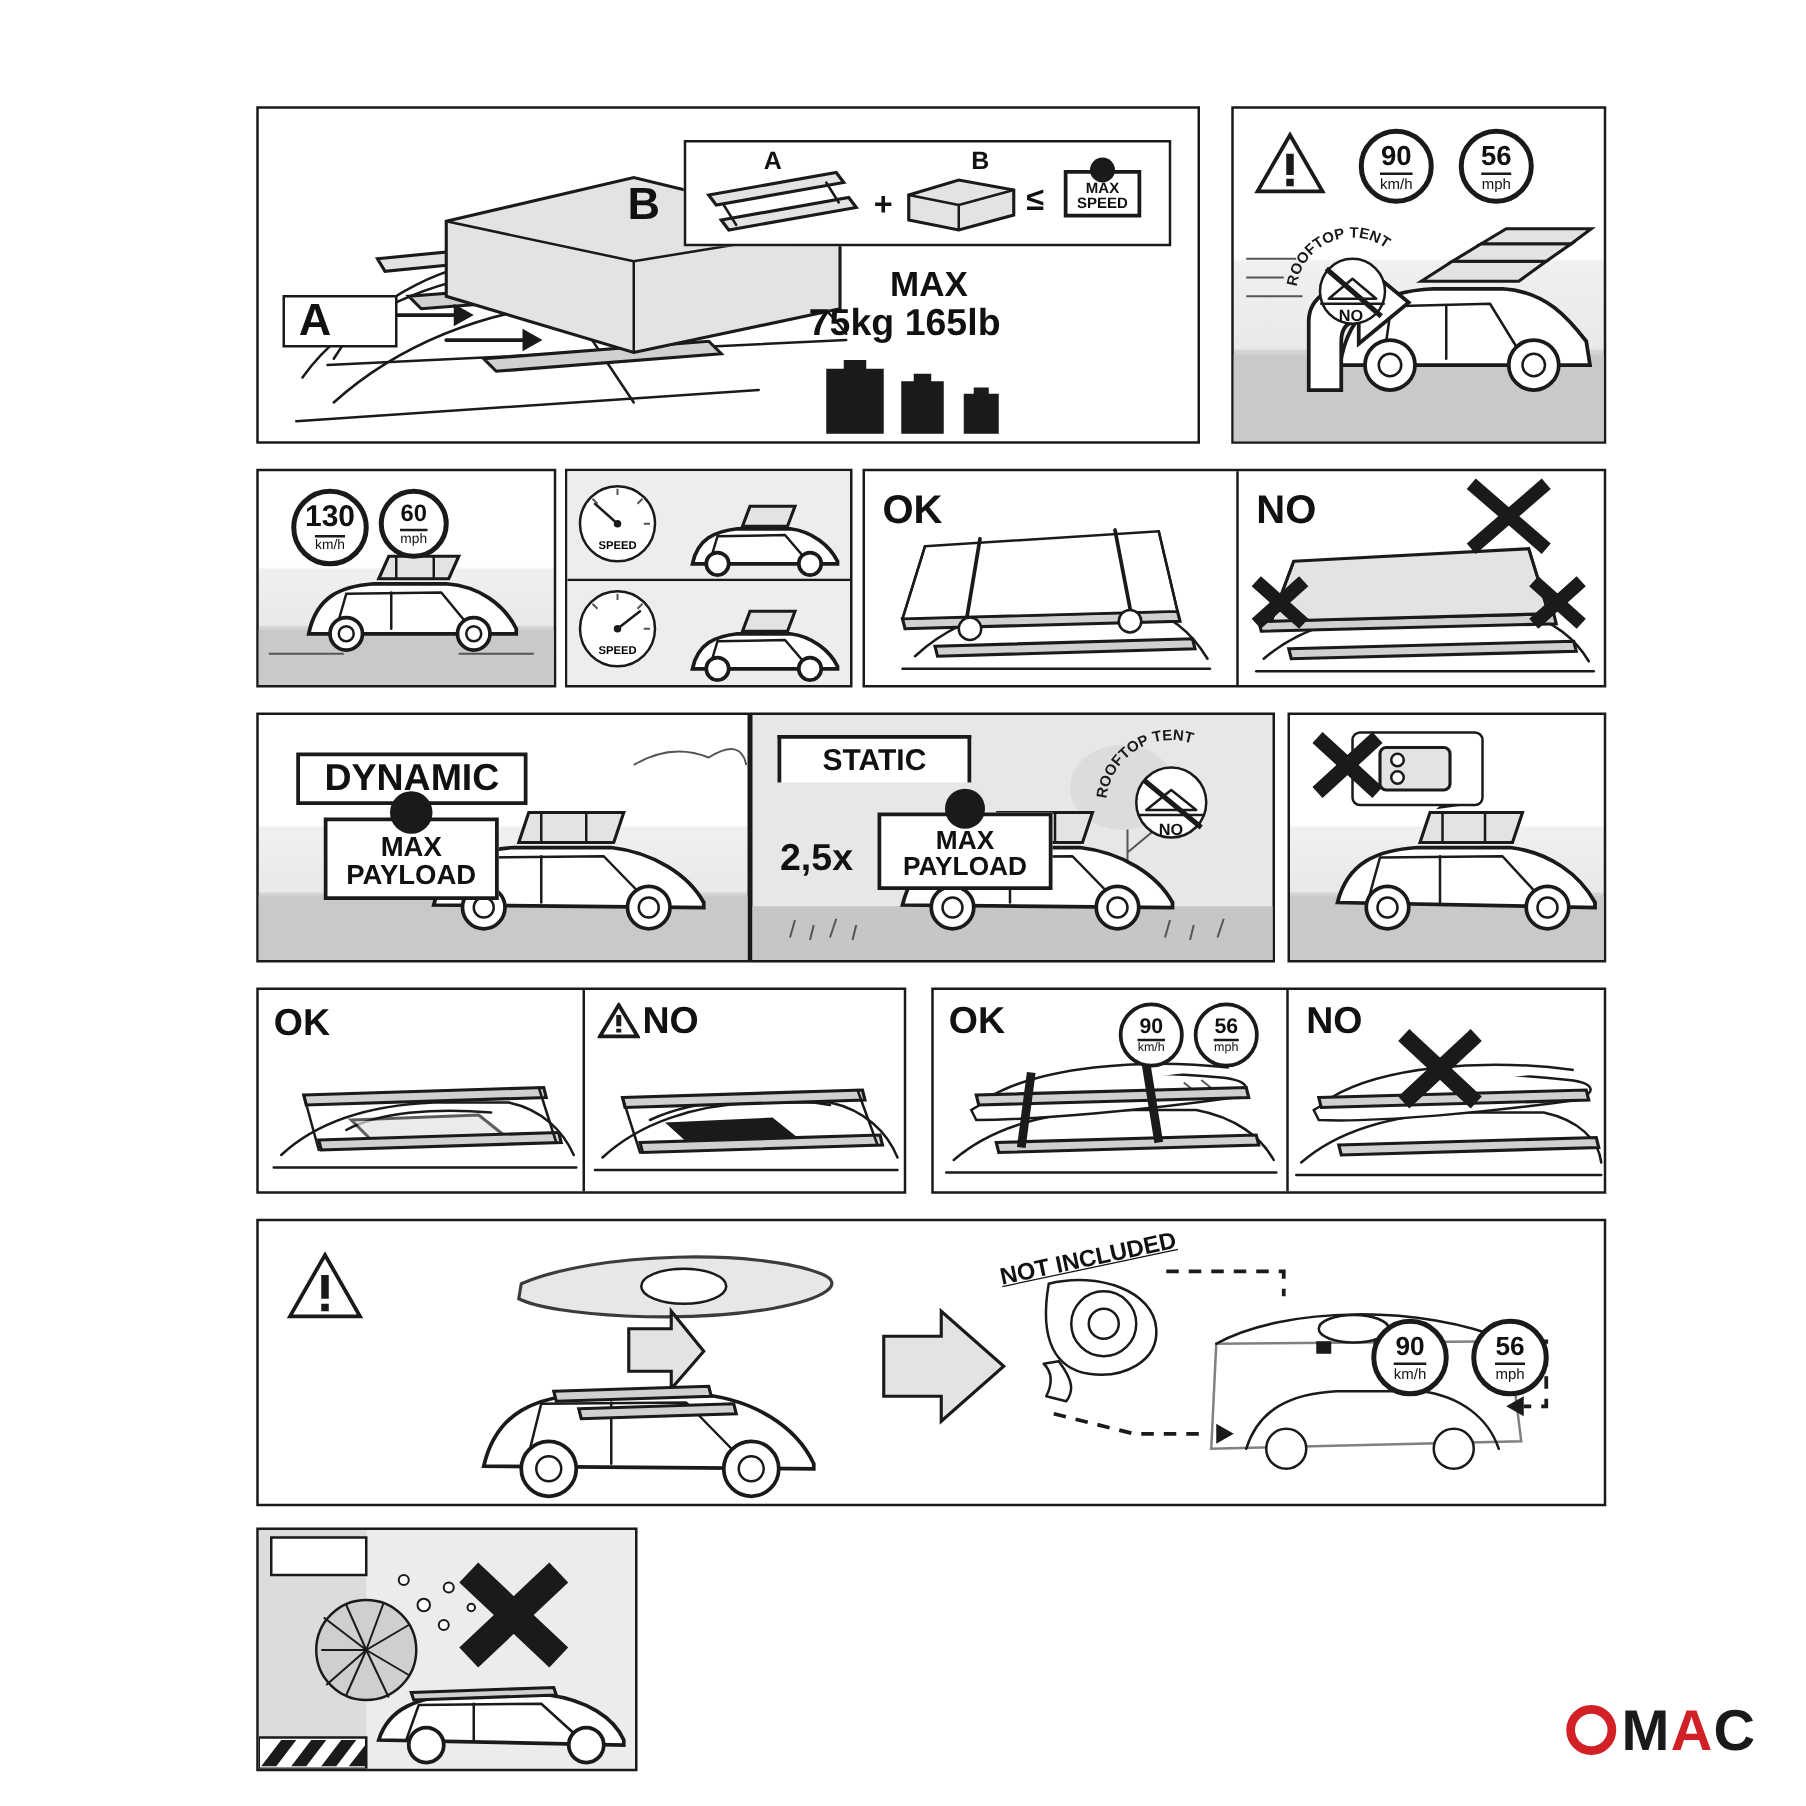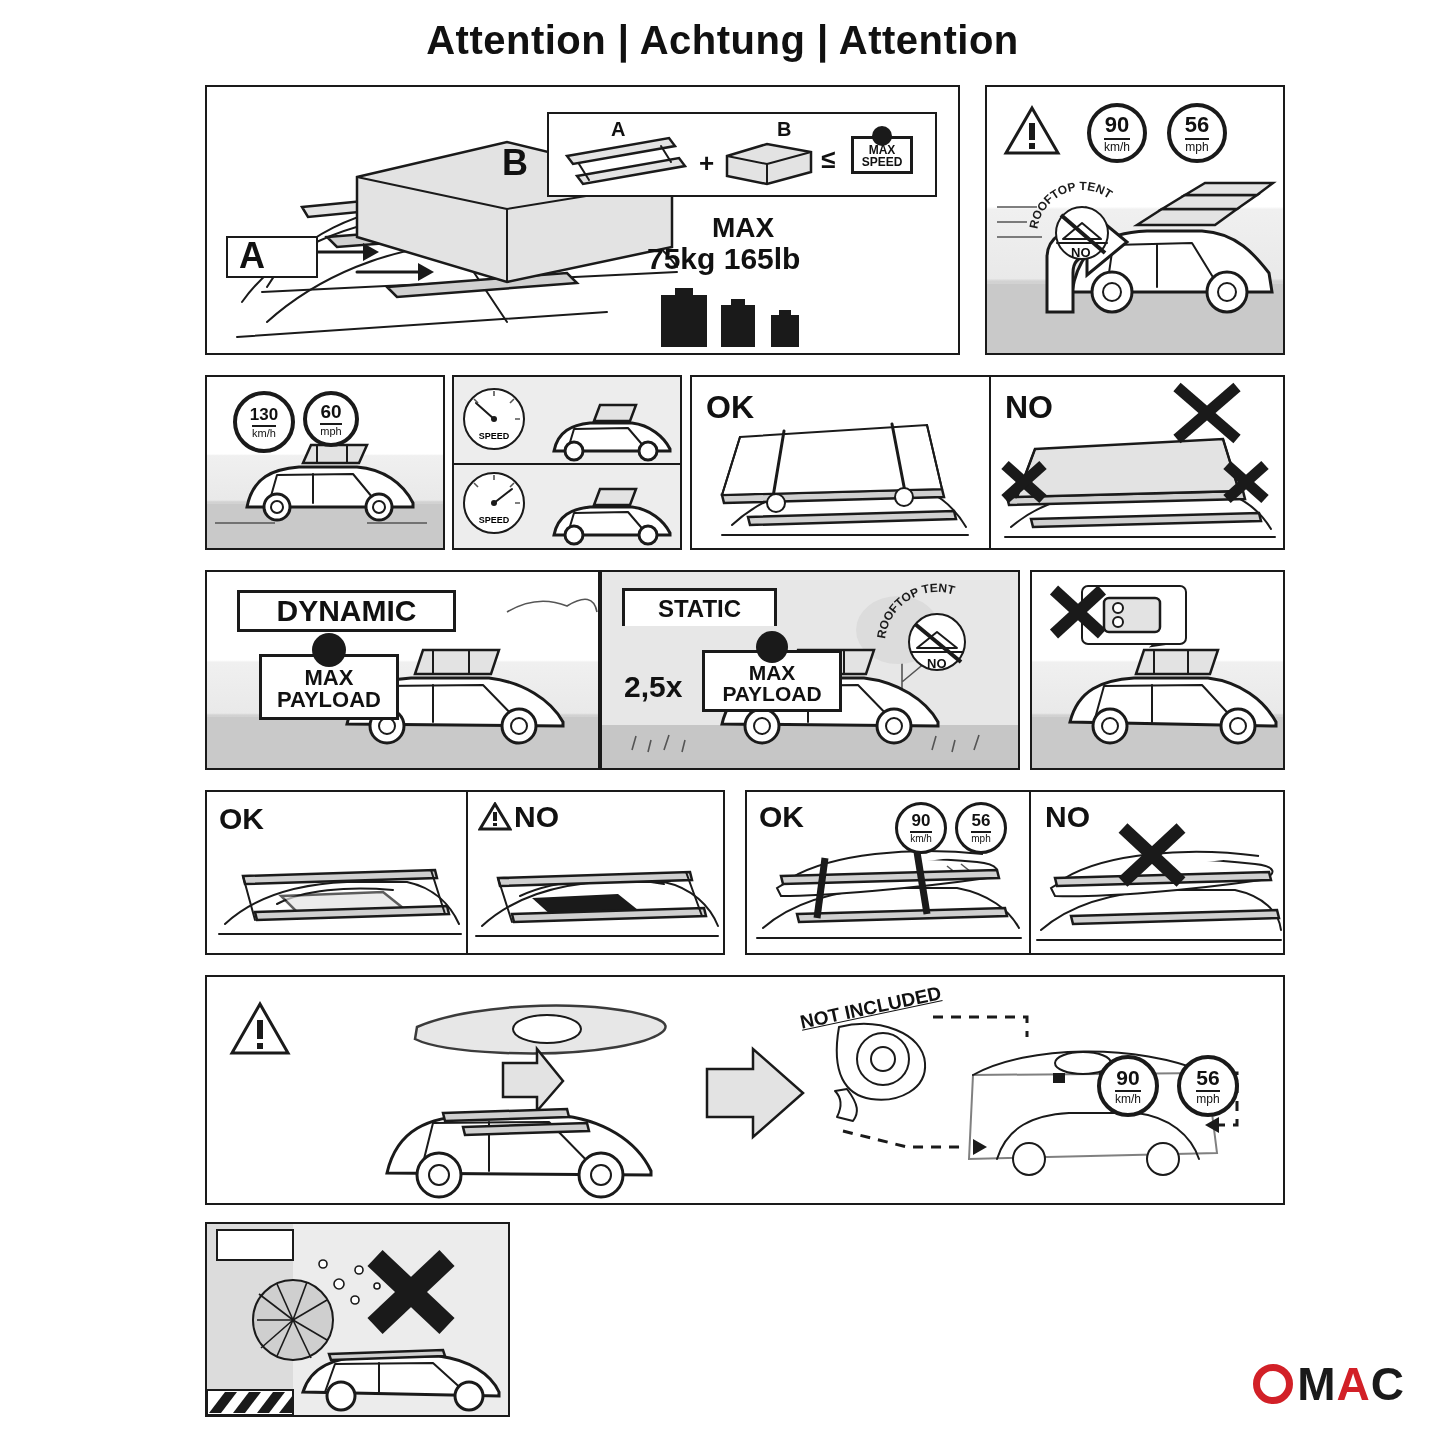--- a/index.html
+++ b/index.html
@@ -68,21 +68,20 @@
     position:relative;display:flex;align-items:flex-end;justify-content:center;
   }
   .triIcon{display:block;}
   .okno{position:absolute;font-weight:700;}
 </style>
 </head>
 <body>
 
 <div class="page">
 
-  <div class="title">Attention | Achtung | Attention</div>
 
   <div class="panel" style="left:205px;top:85px;width:755px;height:270px;">
     <svg width="751" height="266" viewBox="0 0 751 266">
 
       <path class="ln2" d="M60 200 C 90 150, 150 120, 230 115 L 330 113 C 400 115, 440 140, 470 180"></path>
       <path class="ln2" d="M35 215 C 70 165, 140 132, 225 128"></path>
       <path class="ln2" d="M55 205 L 470 185"></path>
       <path class="ln2" d="M60 235 C 110 190, 180 160, 260 155"></path>
       <path class="ln2" d="M30 250 L 400 225"></path>
       <path class="ln2" d="M250 160 L 300 235"></path>
@@ -202,21 +201,21 @@
       <path class="ln2" d="M106 97 L 106 126"></path>
       <circle class="fillw" cx="70" cy="130" r="13"></circle>
       <circle class="fillw2" cx="70" cy="130" r="6"></circle>
       <circle class="fillw" cx="172" cy="130" r="13"></circle>
       <circle class="fillw2" cx="172" cy="130" r="6"></circle>
       <path class="fillg" d="M96 86 L 104 68 L 160 68 L 152 86 Z"></path>
       <path class="ln2" d="M110 68 L 110 86 M140 68 L 140 86"></path>
       <path class="lnthin" d="M8 146 h60 M160 146 h60"></path>
     </svg>
     <div class="badge" style="position:absolute;left:26px;top:14px;width:62px;height:62px;">
-      <span class="num" style="font-size:17px;">130</span>
+      <span class="num" style="font-size:24px;">130</span>
       <span class="unit" style="font-size:11px;">km/h</span>
     </div>
     <div class="badge" style="position:absolute;left:96px;top:14px;width:56px;height:56px;">
       <span class="num" style="font-size:19px;">60</span>
       <span class="unit" style="font-size:11px;">mph</span>
     </div>
   </div>
 
   <div class="panel" style="left:452px;top:375px;width:230px;height:175px;">
     <div style="position:absolute;left:0;top:0;width:226px;height:86px;background:#ededed;border-bottom:2px solid #1a1a1a;">
@@ -293,21 +292,21 @@
       <path class="ln2" d="M166 150 L 176 114 L 276 113 L 312 150"></path>
       <path class="ln2" d="M226 113 L 226 150"></path>
       <circle class="fillw" cx="180" cy="154" r="17"></circle>
       <circle class="fillw2" cx="180" cy="154" r="8"></circle>
       <circle class="fillw" cx="312" cy="154" r="17"></circle>
       <circle class="fillw2" cx="312" cy="154" r="8"></circle>
       <path class="fillg" d="M208 102 L 216 78 L 292 78 L 284 102 Z"></path>
       <path class="ln2" d="M226 78 L 226 102 M262 78 L 262 102"></path>
       <path class="lnthin" d="M300 40 q 30 -18 60 -6 q 26 -16 30 6"></path>
     </svg>
-    <div class="boxlbl" style="left:30px;top:18px;width:219px;height:42px;font-size:30px;text-align:center;">DYNAMIC</div>
+    <div class="boxlbl" style="left:30px;top:30px;width:185px;height:42px;font-size:30px;text-align:center;">DYNAMIC</div>
     <div class="maxload" style="position:absolute;left:52px;top:82px;width:140px;height:66px;font-size:22px;padding-bottom:6px;">
       <div class="dot" style="width:34px;height:34px;top:-24px;"></div>
       <span>MAX</span>
       <span>PAYLOAD</span>
     </div>
   </div>
 
   <div class="panel sky" style="left:600px;top:570px;width:420px;height:200px;background:#e7e7e7;">
     <div class="ground" style="background:#c6c6c6;"></div>
     <svg width="416" height="196" viewBox="0 0 416 196" style="position:absolute;left:0;top:0;">

